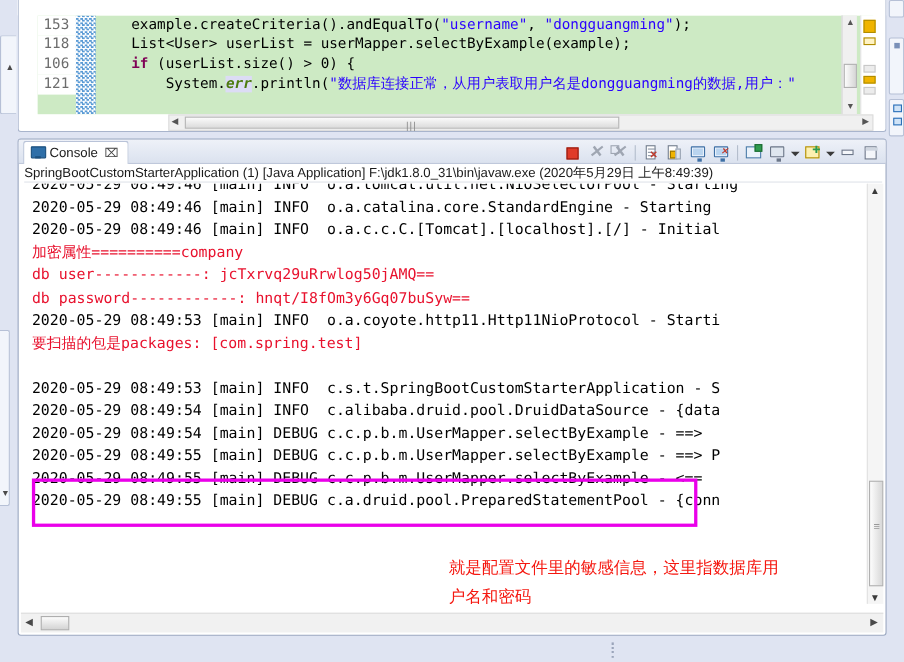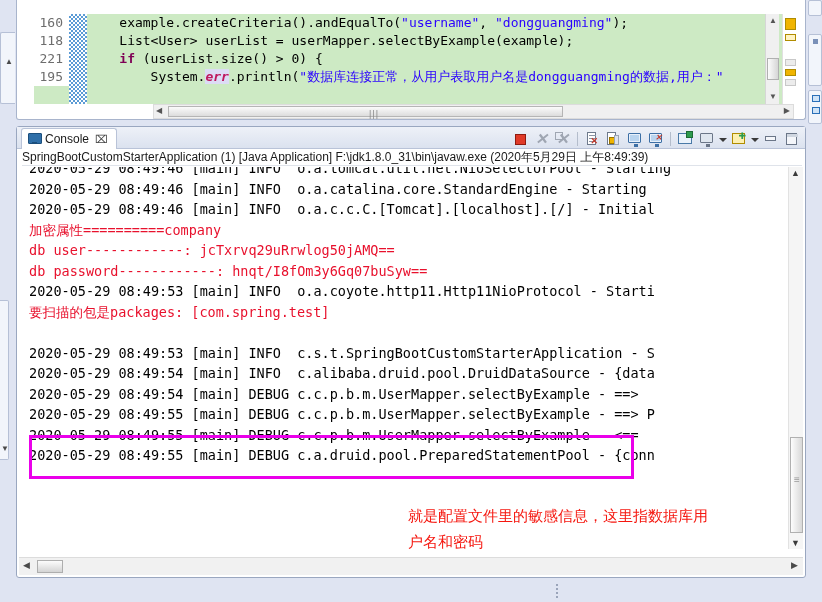--- a/index.html
+++ b/index.html
@@ -68,21 +68,21 @@
   }
   .lnum {
     display: inline-block; width: 36px;
     text-align: right; padding-right: 7px;
     color: #6d6d6d; font-size: 13px;
     background: #ffffff;
   }
   .gbar { display:inline-block; width:18px; }
   .kw { color: #7f0055; font-weight: bold; }
   .str { color: #2a00ff; }
-  .fld { color: #be185d; font-style: italic; font-weight: bold; background:#dcdcf5; }
+  .fld { color: #4d7c0f; font-style: italic; font-weight: bold; background:#dcdcf5; }
 
   .v-scroll-editor {
     position: absolute; right: 26px; top: 14px; width: 14px; height: 90px;
     background: #f0f0f0; border-left: 1px solid #d6d6d6;
   }
   .v-scroll-editor .thumb {
     position: absolute; left: 1px; top: 44px; width: 12px; height: 22px;
     background: linear-gradient(to right,#fcfcfc,#d6d6d6);
     border: 1px solid #b0b0b0;
   }
@@ -316,24 +316,24 @@
       <span class="tab-ico" style="background:#dfe6ef;border:1px solid #7a8aa8;"></span><span>SpringAppli...</span>
     </span>
     <span class="tab">
       <span class="tab-ico" style="background:#f2f2f2;border:1px solid #8a8a8a;"></span><span>myapp.proper...</span>
     </span>
   </div>
 
   <div class="editor-wrap">
     <div class="code-area">
       <div class="code-lines">
-        <div class="cline"><span class="lnum">160</span><span class="gbar"></span>    example.createCriteria().andEqualTo(<span class="str">"username"</span>, <span class="str">"dongguangming"</span>);</div>
+        <div class="cline"><span class="lnum">153</span><span class="gbar"></span>    example.createCriteria().andEqualTo(<span class="str">"username"</span>, <span class="str">"dongguangming"</span>);</div>
         <div class="cline"><span class="lnum">118</span><span class="gbar"></span>    List&lt;User&gt; userList = userMapper.selectByExample(example);</div>
-        <div class="cline"><span class="lnum">221</span><span class="gbar"></span>    <span class="kw">if</span> (userList.size() &gt; 0) {</div>
-        <div class="cline"><span class="lnum">195</span><span class="gbar"></span>        System.<span class="fld">err</span>.println(<span class="str">"数据库连接正常，从用户表取用户名是dongguangming的数据,用户："</span></div>
+        <div class="cline"><span class="lnum">106</span><span class="gbar"></span>    <span class="kw">if</span> (userList.size() &gt; 0) {</div>
+        <div class="cline"><span class="lnum">121</span><span class="gbar"></span>        System.<span class="fld">err</span>.println(<span class="str">"数据库连接正常，从用户表取用户名是dongguangming的数据,用户："</span></div>
       </div>
       <div class="gutter-marks"></div>
     </div>
 
     <div class="v-scroll-editor">
       <span class="arrow-btn" style="top:1px;">▲</span>
       <div class="thumb"></div>
       <span class="arrow-btn" style="bottom:1px;">▼</span>
     </div>
 

